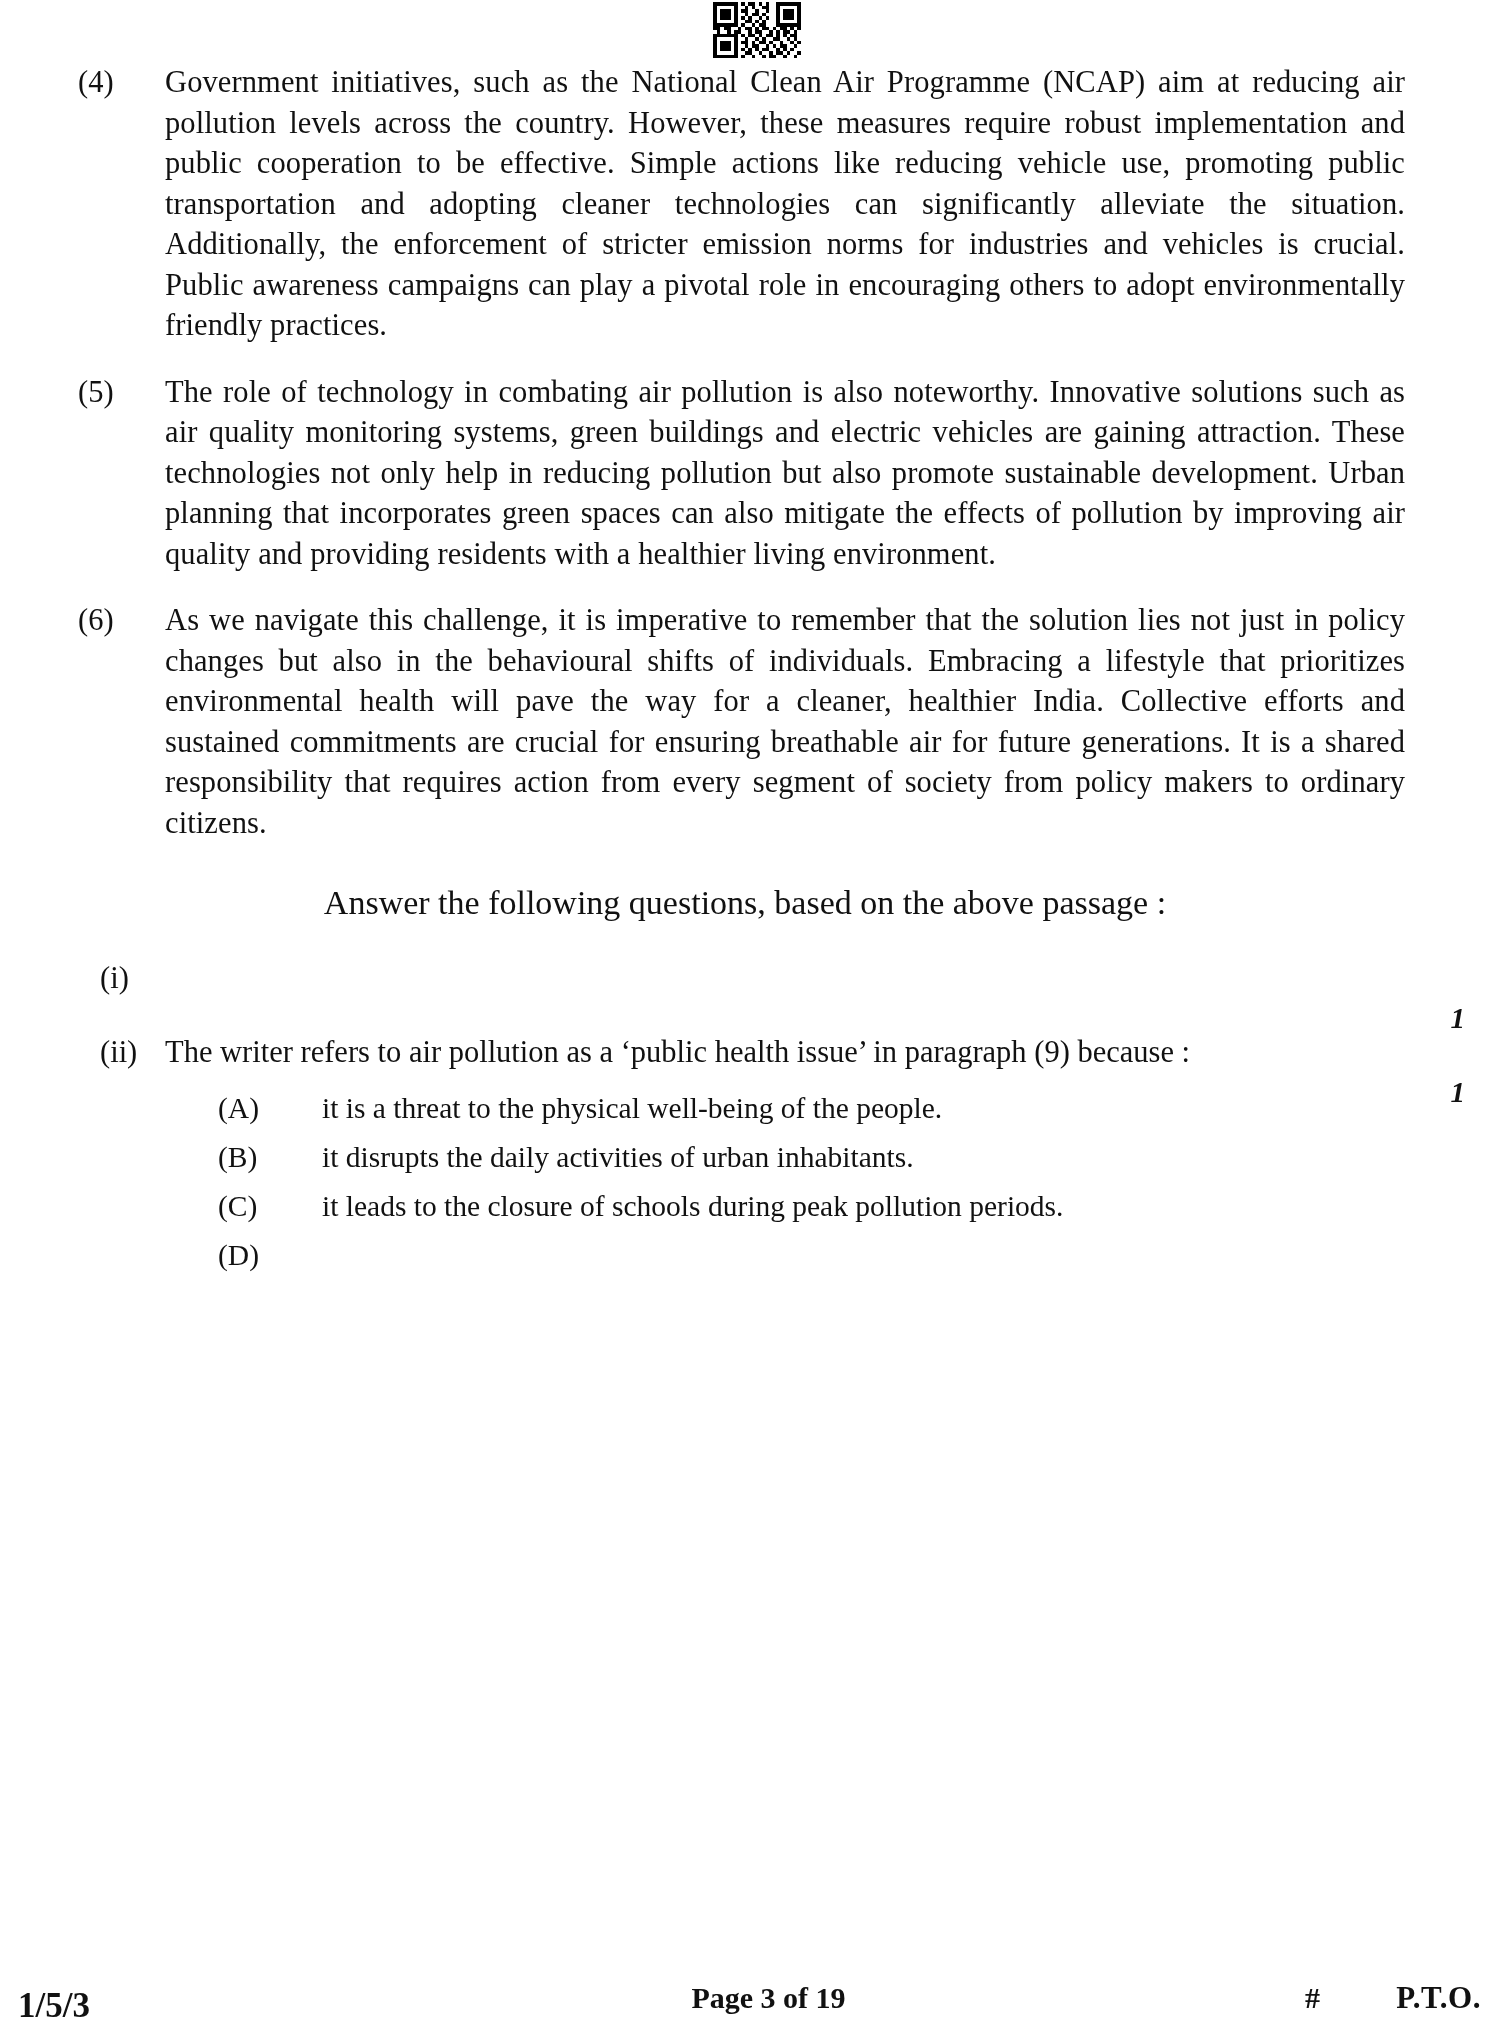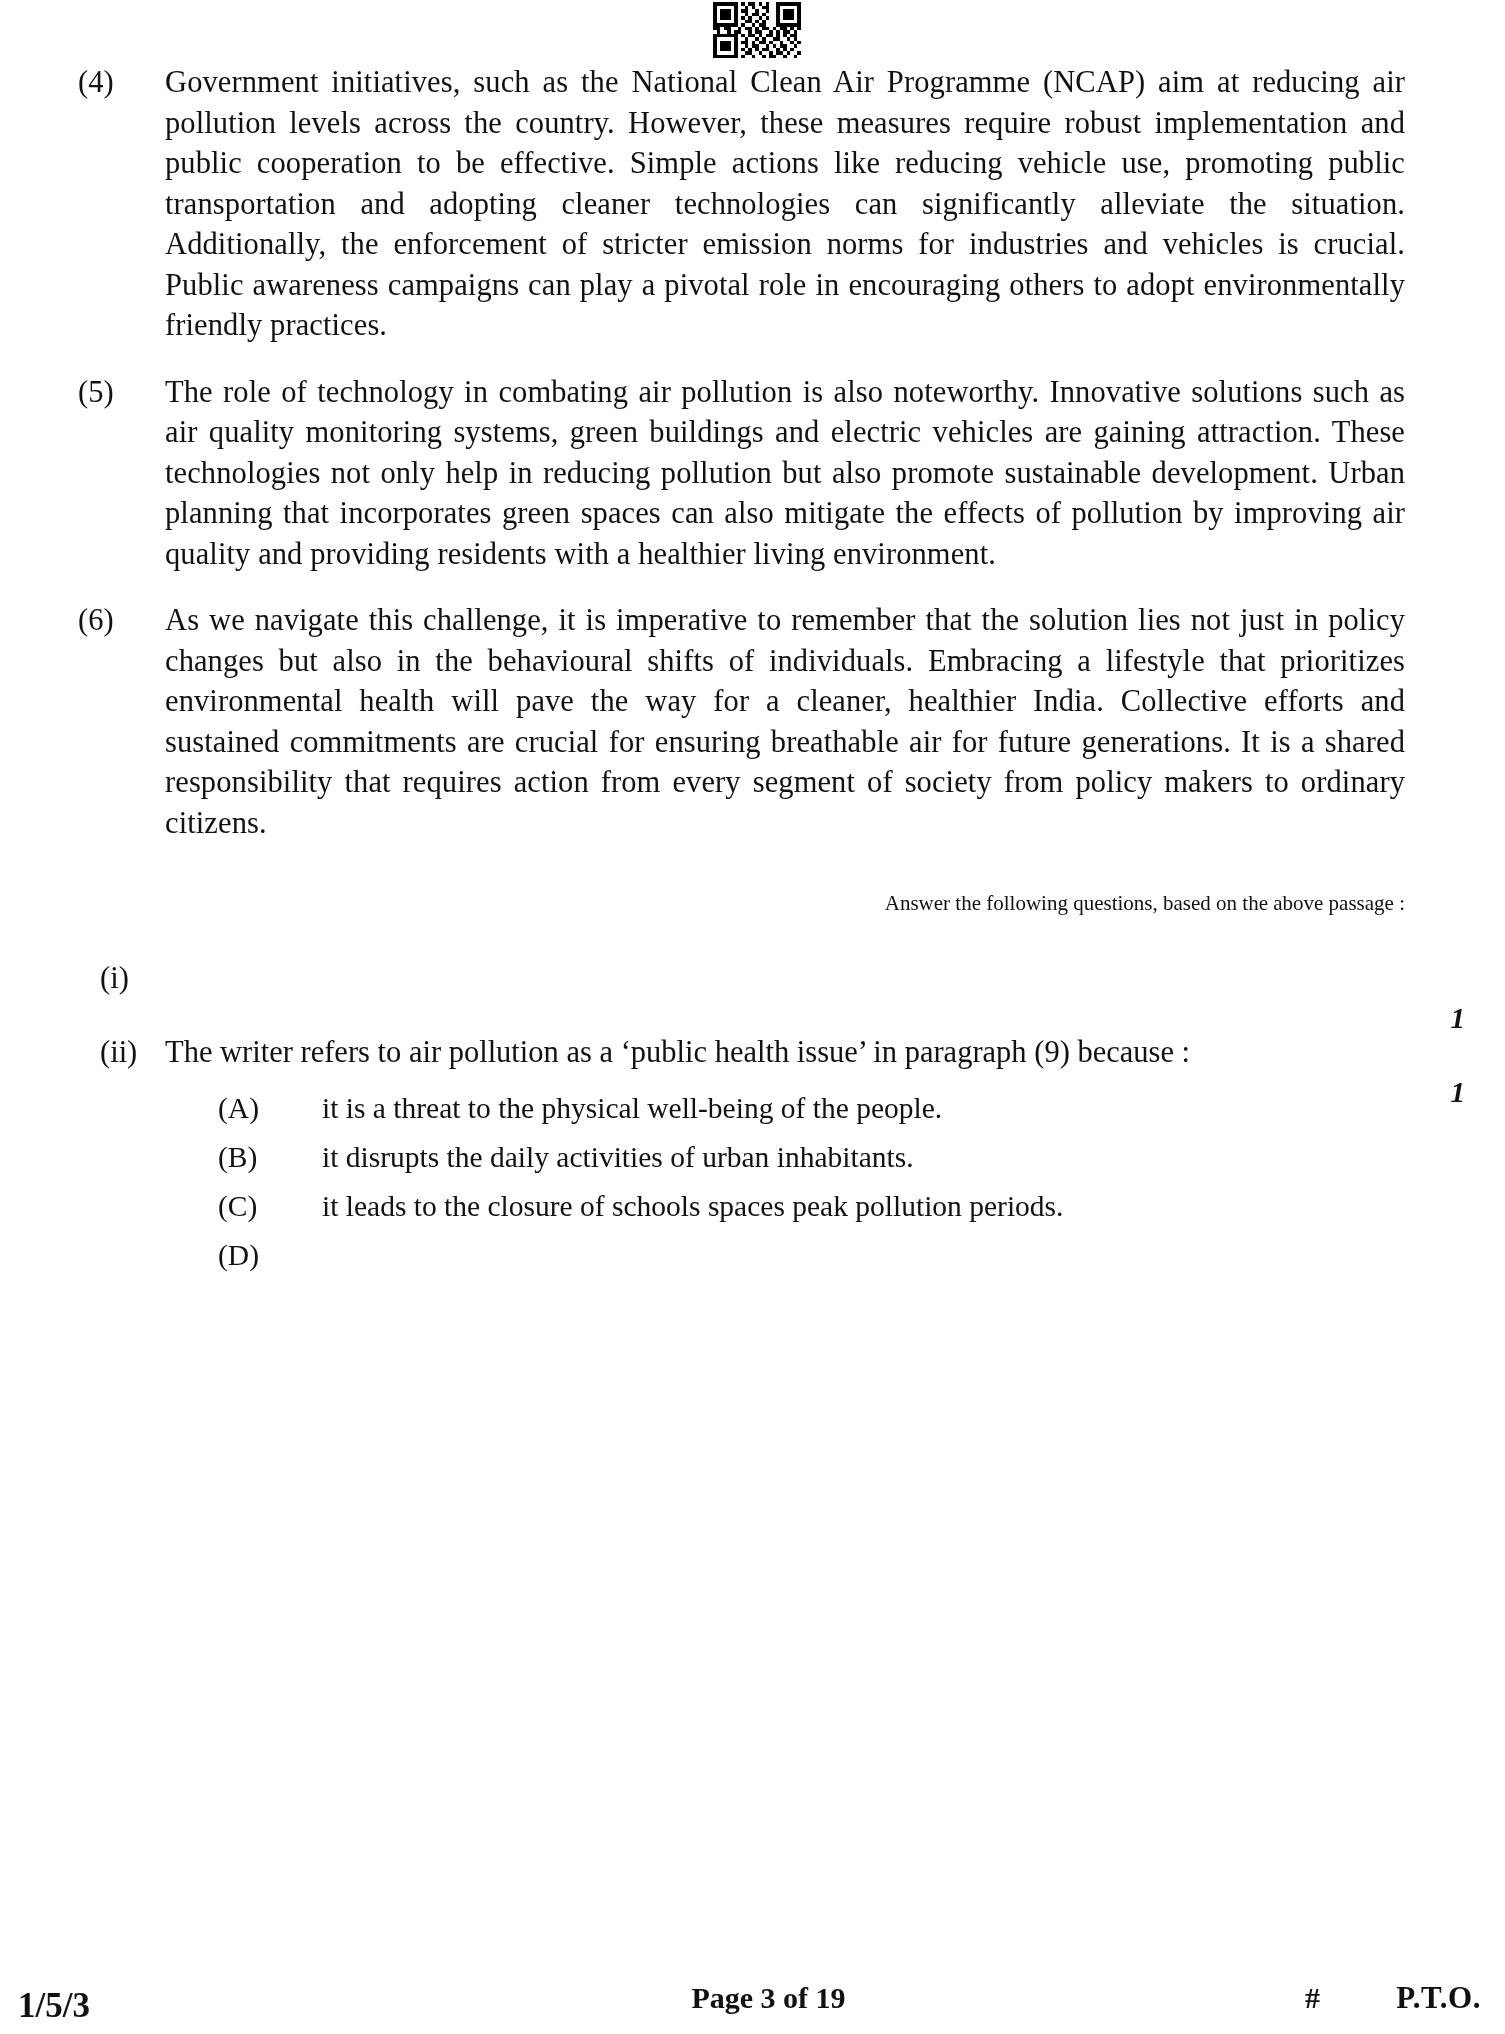--- a/index.html
+++ b/index.html
@@ -53,23 +53,23 @@
     width: 70px;
     text-align: left;
     font-size: 30.5px;
     line-height: 40.5px;
   }
 
   
   .lead-in {
     margin: 40px 0 0 0;
     padding: 0 100px 0 85px;
-    font-size: 21px;
-    line-height: 40.5px;
-    text-align: right;
+    font-size: 34px;
+    line-height: 40.5px;
+    text-align: center;
   }
 
   
   .question {
     position: relative;
     margin: 34px 0 0 0;
     padding: 0 105px 0 165px;
     min-height: 40px;
   }
   .question .qnum {
@@ -313,21 +313,21 @@
     <div class="option">
       <span class="olabel">(A)</span>
       <span>it is a threat to the physical well-being of the people.</span>
     </div>
     <div class="option">
       <span class="olabel">(B)</span>
       <span>it disrupts the daily activities of urban inhabitants.</span>
     </div>
     <div class="option">
       <span class="olabel">(C)</span>
-      <span>it leads to the closure of schools spaces peak pollution periods.</span>
+      <span>it leads to the closure of schools during peak pollution periods.</span>
     </div>
     <div class="option">
       <span class="olabel">(D)</span>
     </div>
   </div>
 
 </div>
 
 <div class="footer">
   <span class="f-left">1/5/3</span>

